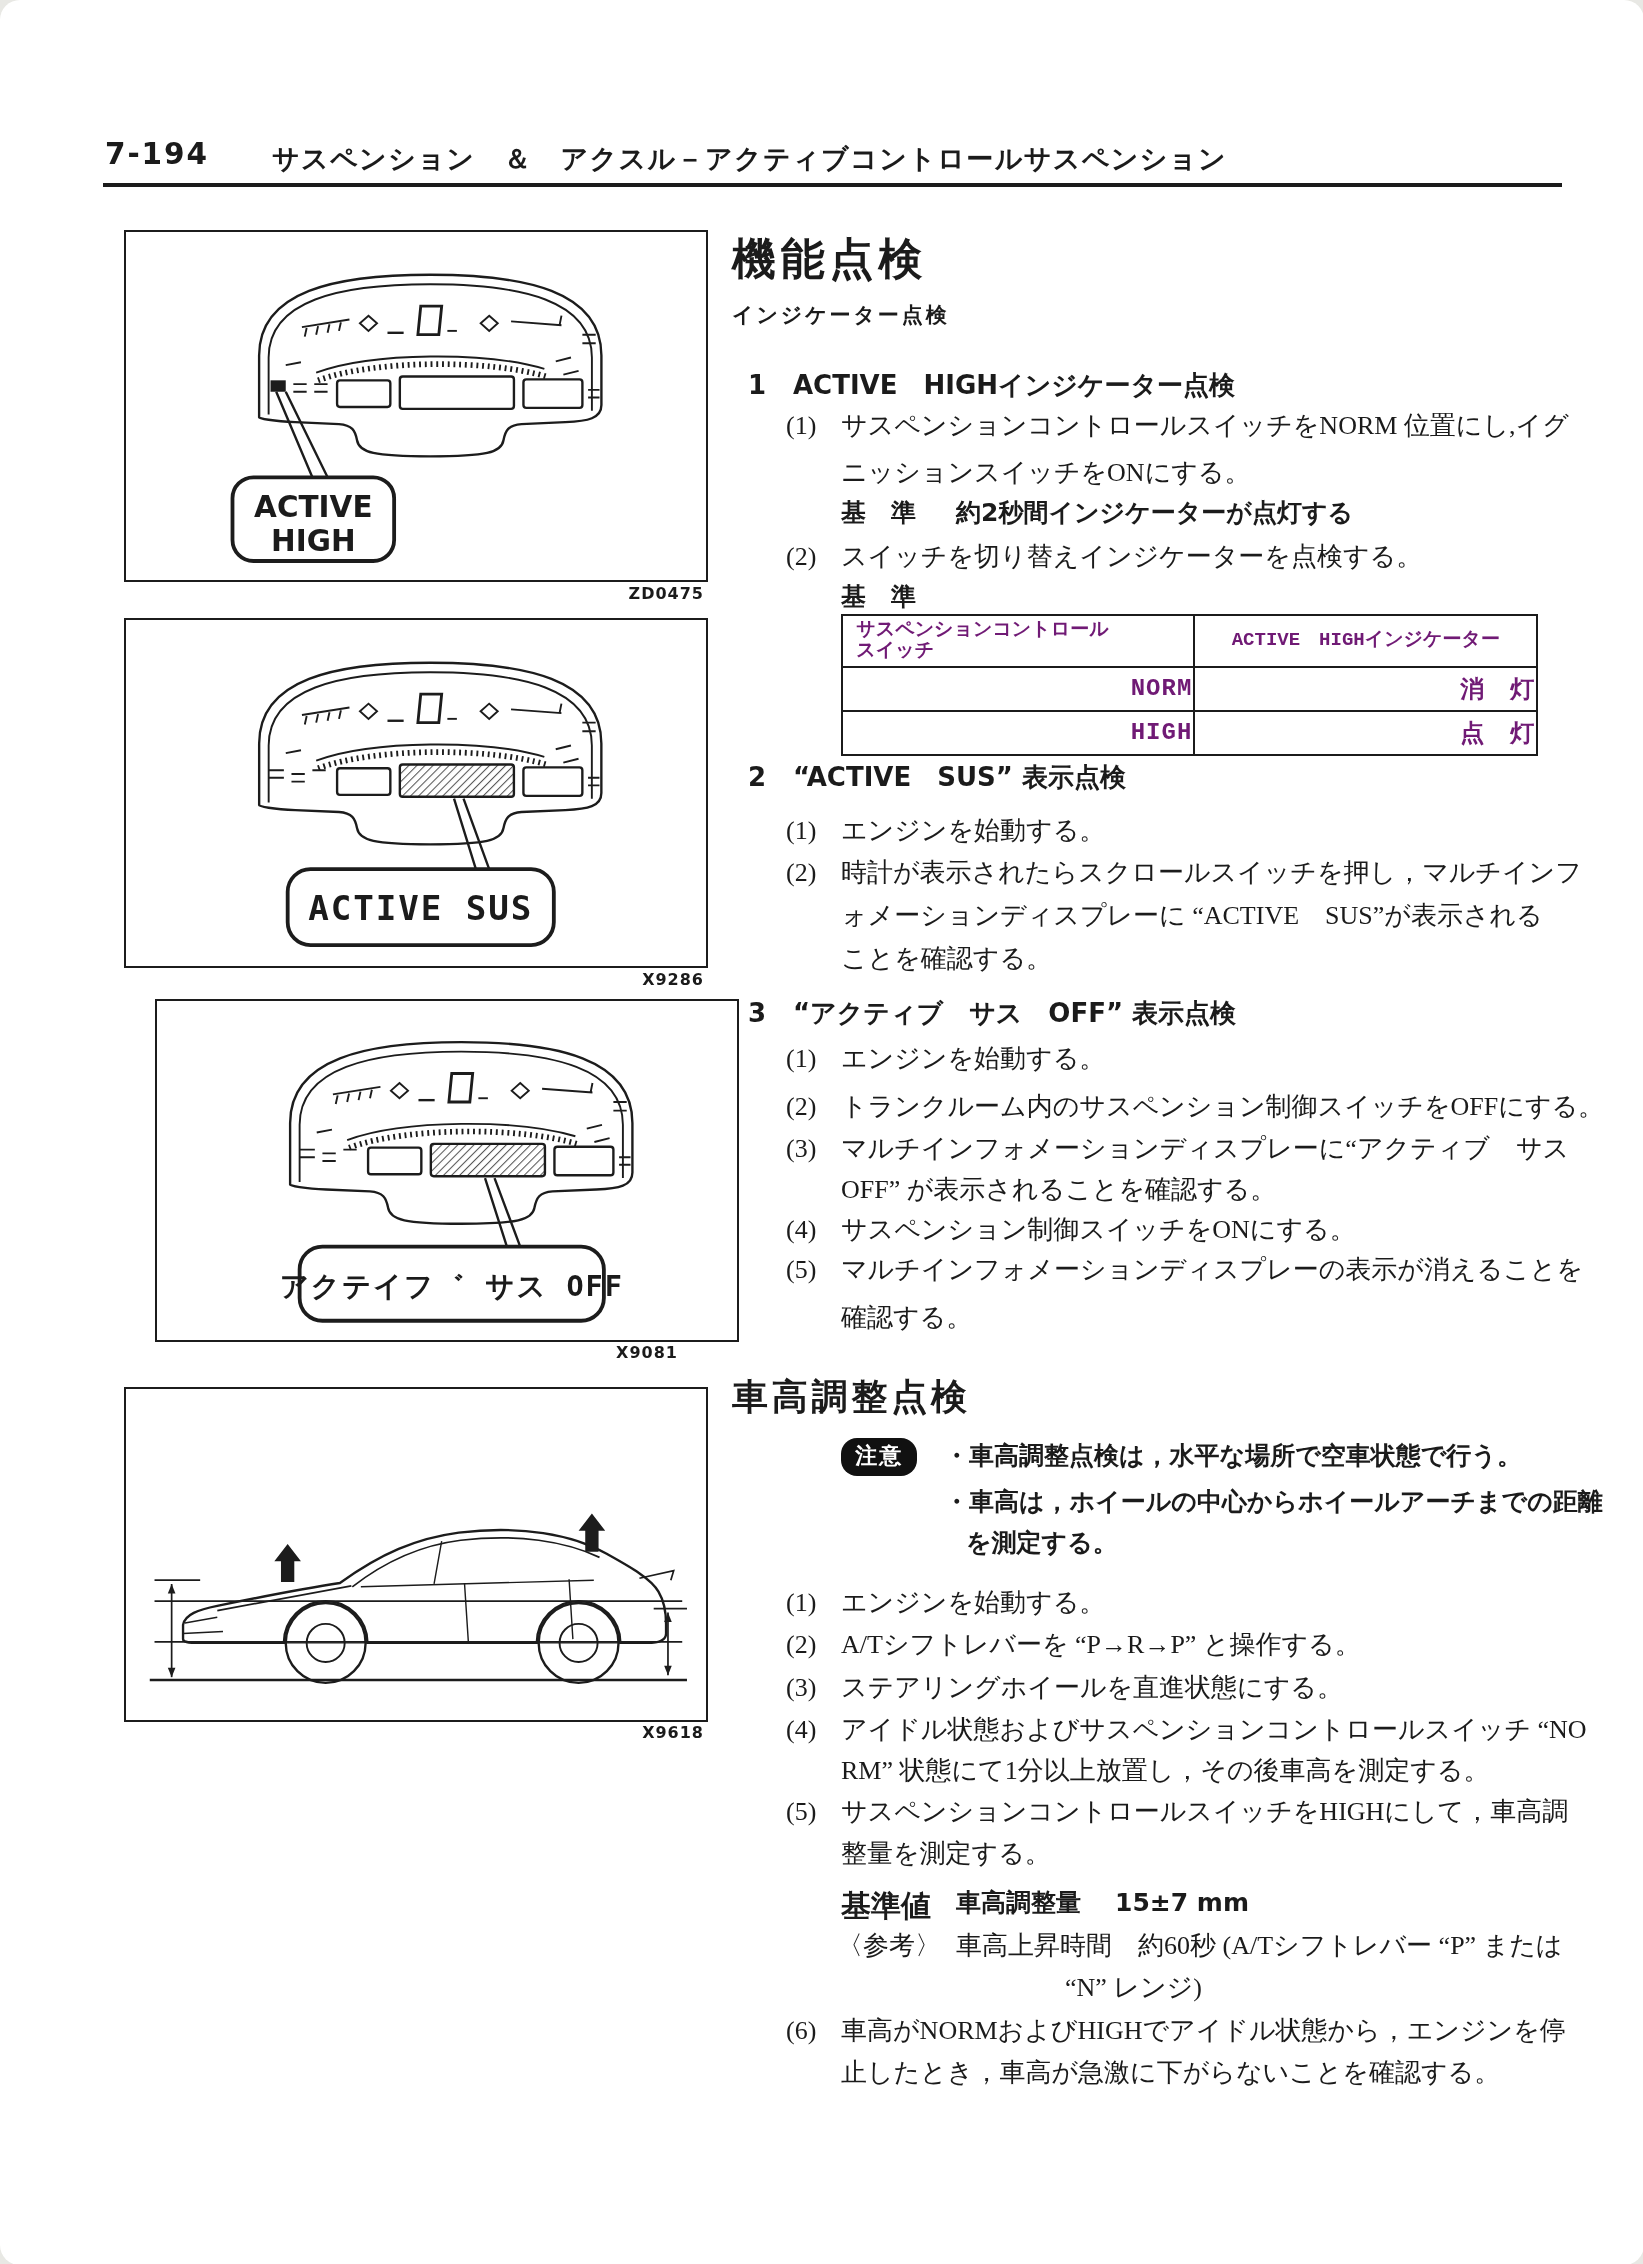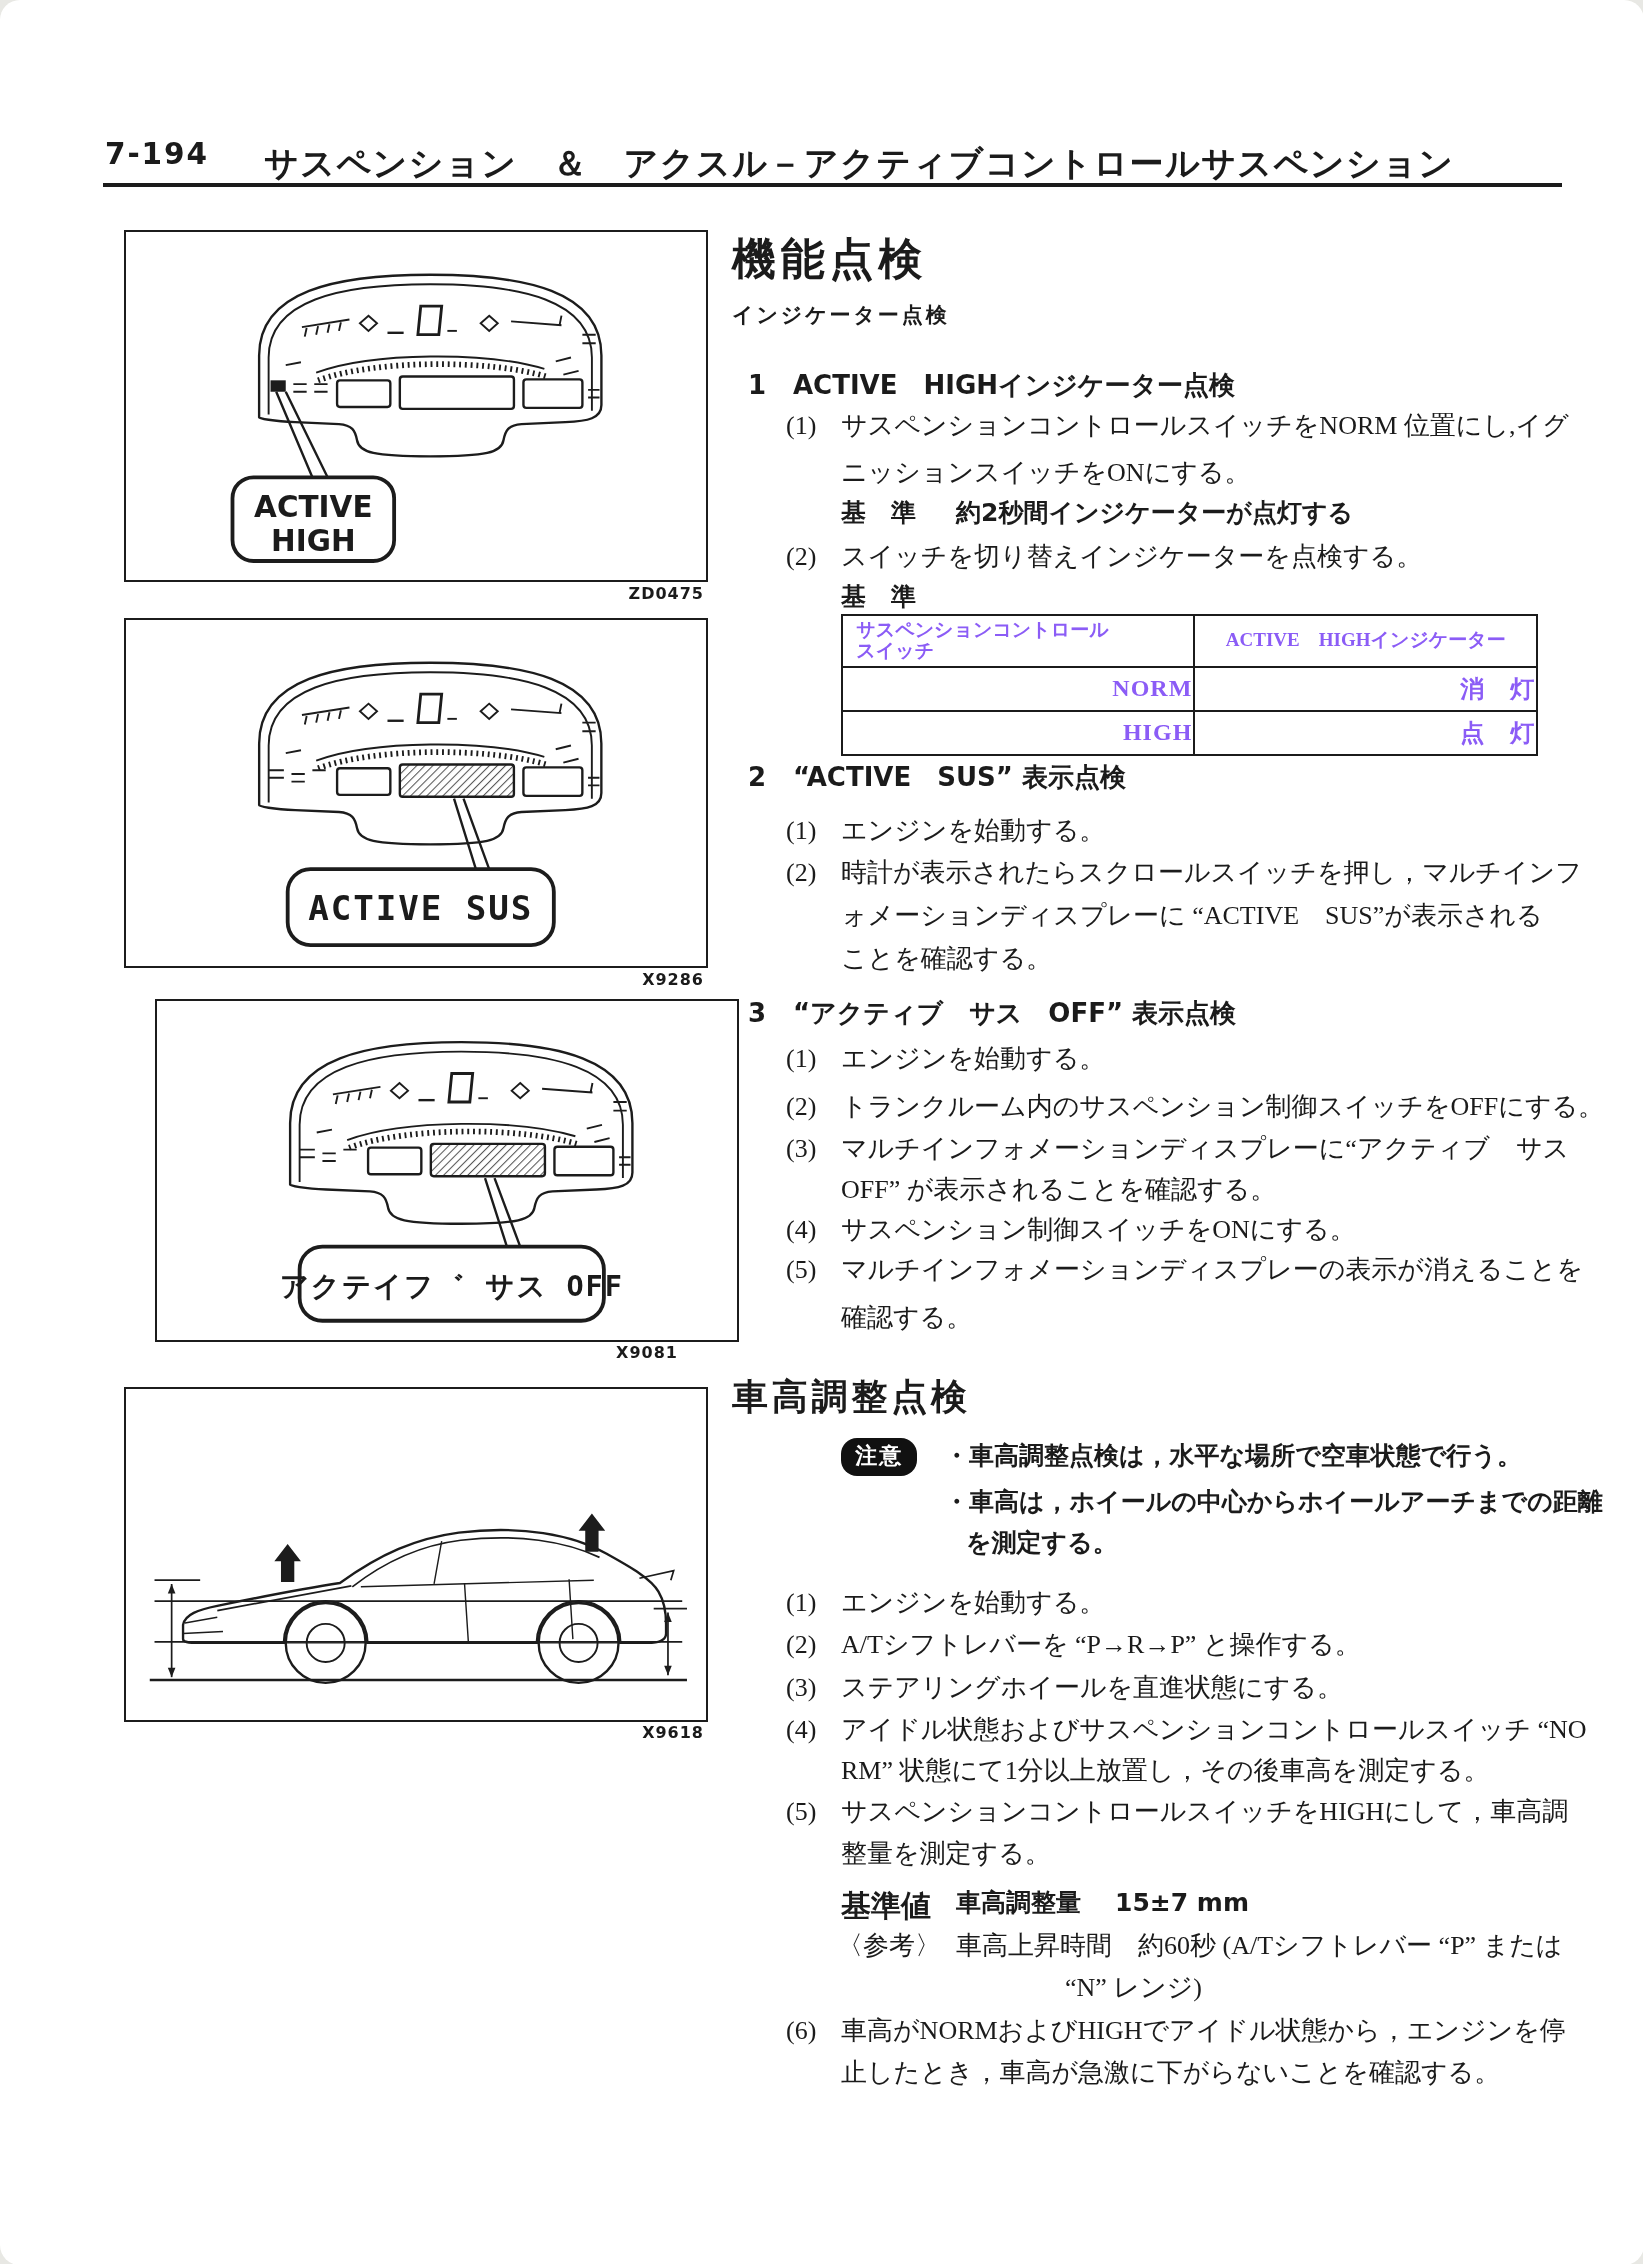--- a/index.html
+++ b/index.html
@@ -1,29 +1,29 @@
 <!DOCTYPE html>
 <html style="font-size:15px"><head>
 <meta charset="utf-8">
 <style>
   html,body{margin:0;padding:0;background:#e8e8e4;}
   .page{position:relative;width:1644px;height:2265px;background:#ffffff;color:#1b1b1b;overflow:hidden;}
   .m{font-family:"Liberation Serif","DejaVu Serif",serif;border-radius:20px;}
   .g{font-family:"DejaVu Sans","Liberation Sans",sans-serif;font-weight:700;}
   .line{position:absolute;white-space:nowrap;font-size:26px;line-height:1.15;}
   .hdr-num{position:absolute;left:105px;top:137px;font-size:29.5px;letter-spacing:1.9px;}
-  .hdr-title{position:absolute;left:264px;top:141px;font-size:34px;letter-spacing:1.4px;}
+  .hdr-title{position:absolute;left:272px;top:141px;font-size:27px;letter-spacing:1.4px;}
   .hdr-rule{position:absolute;left:103px;top:183px;width:1459px;height:3.8px;background:#1b1b1b;}
   .h1{position:absolute;left:732px;top:230px;font-size:44px;letter-spacing:4.8px;}
   .h2{position:absolute;left:732px;top:301px;font-size:21px;letter-spacing:2.9px;}
   .h3{position:absolute;left:732px;top:1373px;font-size:36px;letter-spacing:3.8px;}
   .fig-box{position:absolute;left:124px;width:580px;border:2.9px solid #1c1c1c;background:#fff;}
   .fig-label{position:absolute;font-family:"DejaVu Sans",sans-serif;font-weight:700;font-size:16px;letter-spacing:1px;text-align:right;width:114px;}
   .spec-table{position:absolute;left:841px;top:614px;border-collapse:collapse;table-layout:fixed;}
-  .spec-table th,.spec-table td{border:2.9px solid #1b1b1b;font-family:Liberation Serif, serif;font-weight:700;color:#8b5cf6;}
+  .spec-table th,.spec-table td{border:2.9px solid #1b1b1b;font-family:Liberation Mono, monospace;font-weight:700;color:#701a75;}
   .spec-table th{font-size:19px;line-height:1.1;}
   .spec-table .c1h{width:337px;text-align:left;padding:1.9px 0 1.9px 13.3px;height:46px;}
   .spec-table .c2h{width:339px;text-align:center;font-size:19px;}
   .spec-table td{height:40px;text-align:right;font-size:24px;letter-spacing:1px;padding-left:22px;}
   .caution-badge{position:absolute;left:841px;top:1438px;background:#111;color:#fff;border-radius:16px;padding:2.9px 14.3px 4.8px 14.3px;font-size:22px;letter-spacing:1.9px;}
   .note{font-size:25px;}
   svg text{fill:#1b1b1b;}
   .cal{font-family:"DejaVu Sans","Liberation Sans",sans-serif;font-weight:700;}
   .lcd{font-family:"DejaVu Sans Mono","DejaVu Sans",monospace;font-weight:700;letter-spacing:2px;}
 </style>

